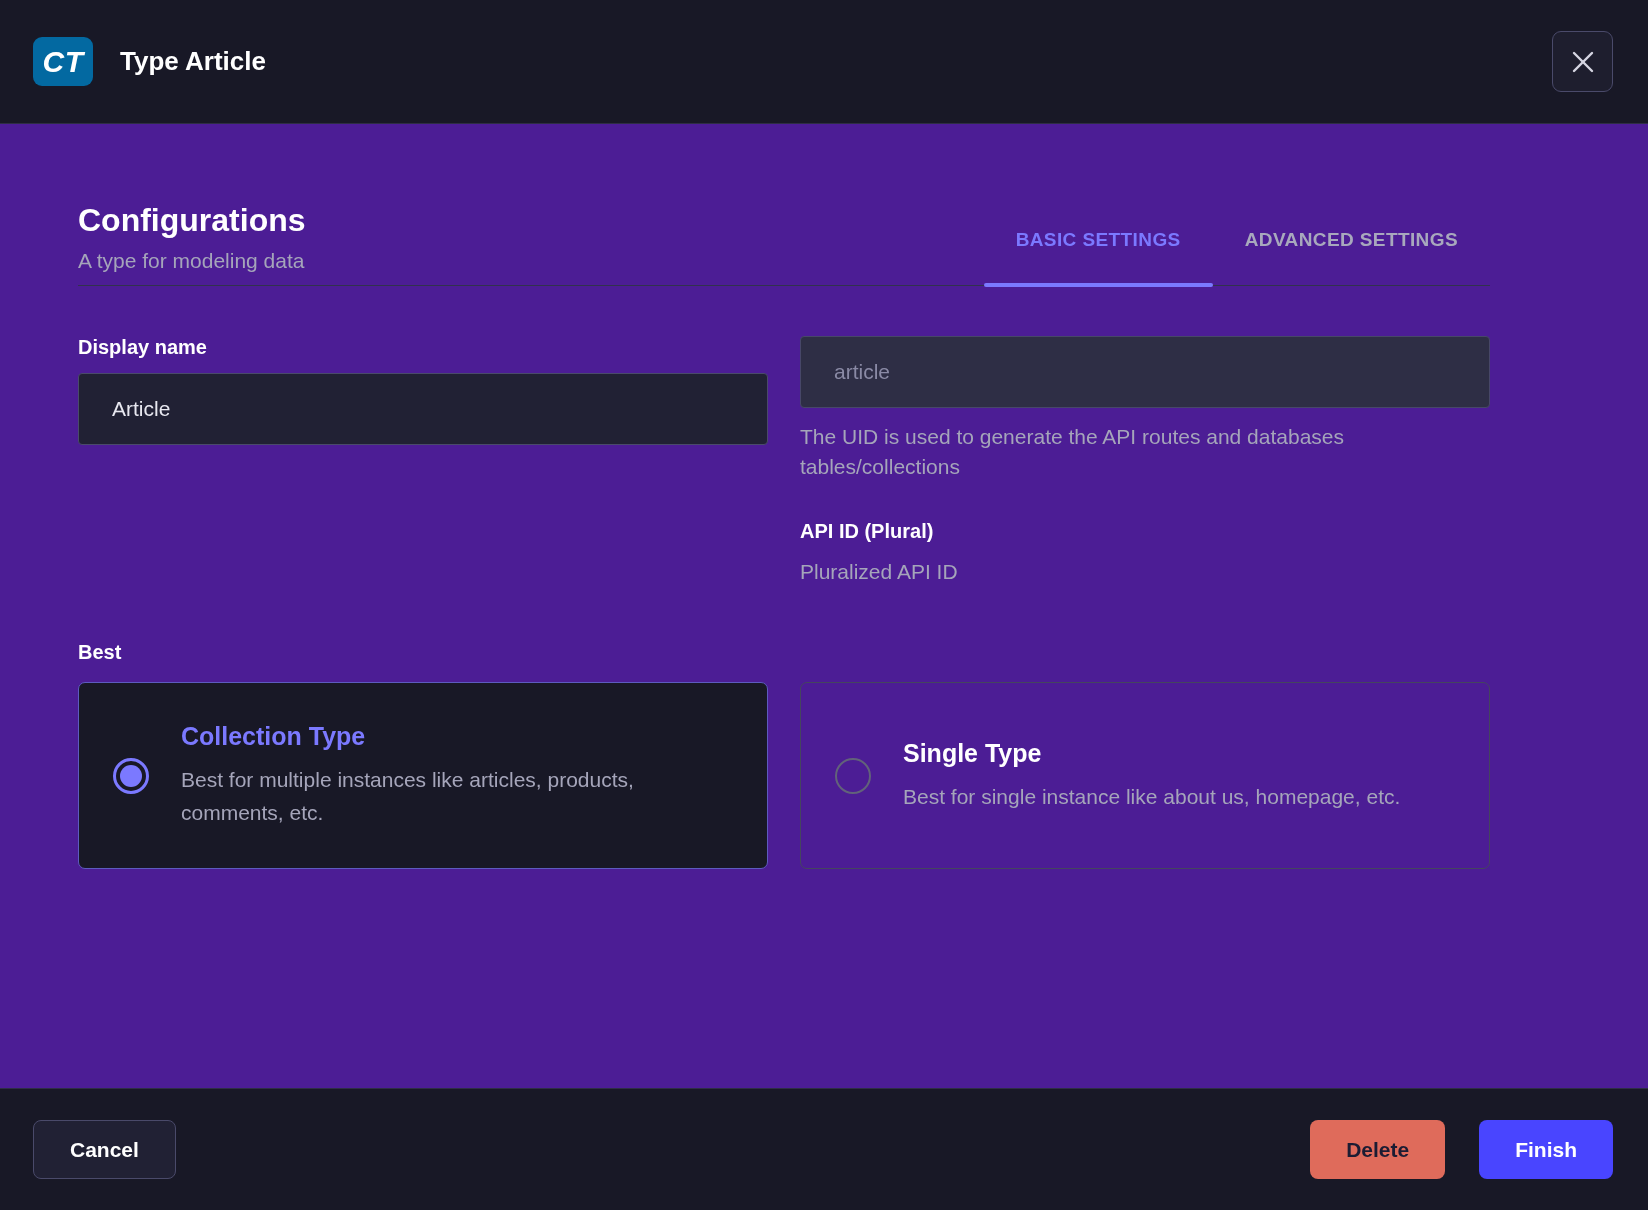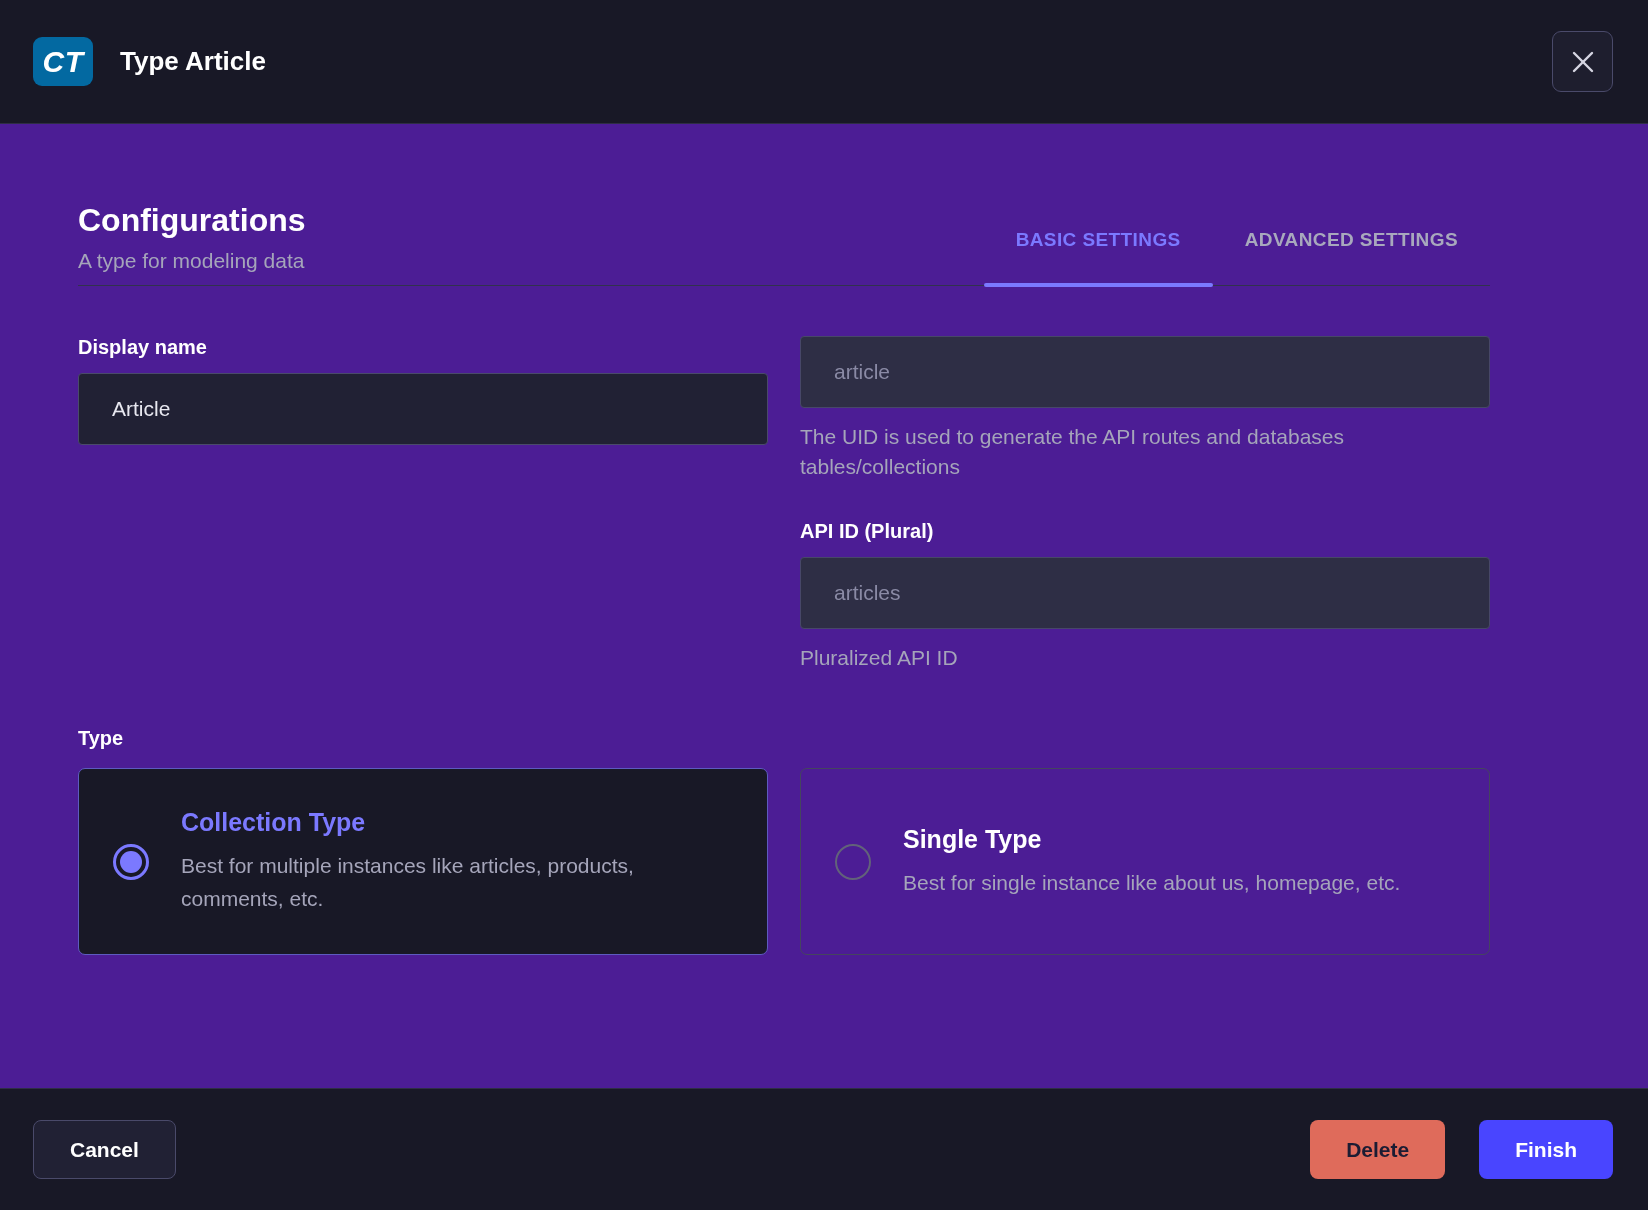--- a/index.html
+++ b/index.html
@@ -147,28 +147,27 @@
         <input class="text-input input-normal" type="text" value="Article" style="">
       </div>
 
       <div class="field">
         <input class="text-input input-dim" type="text" placeholder="article" style="">
         <p class="helper">The UID is used to generate the API routes and databases tables/collections</p>
       </div>
 
       <div class="field field-plural">
         <div class="field-label">API ID (Plural)</div>
-        <input class="text-input input-dim" type="text" placeholder="articles" style="">
         <p class="helper">Pluralized API ID</p>
       </div>
 
     </div>
 
     <div class="type-section">
-      <div class="field-label">Type</div>
+      <div class="field-label">Best</div>
       <div class="cards">
 
         <div class="card selected">
           <span class="radio checked"></span>
           <span class="card-text">
             <span class="card-title">Collection Type</span>
             <span class="card-desc">Best for multiple instances like articles, products, comments, etc.</span>
           </span>
         </div>
 

